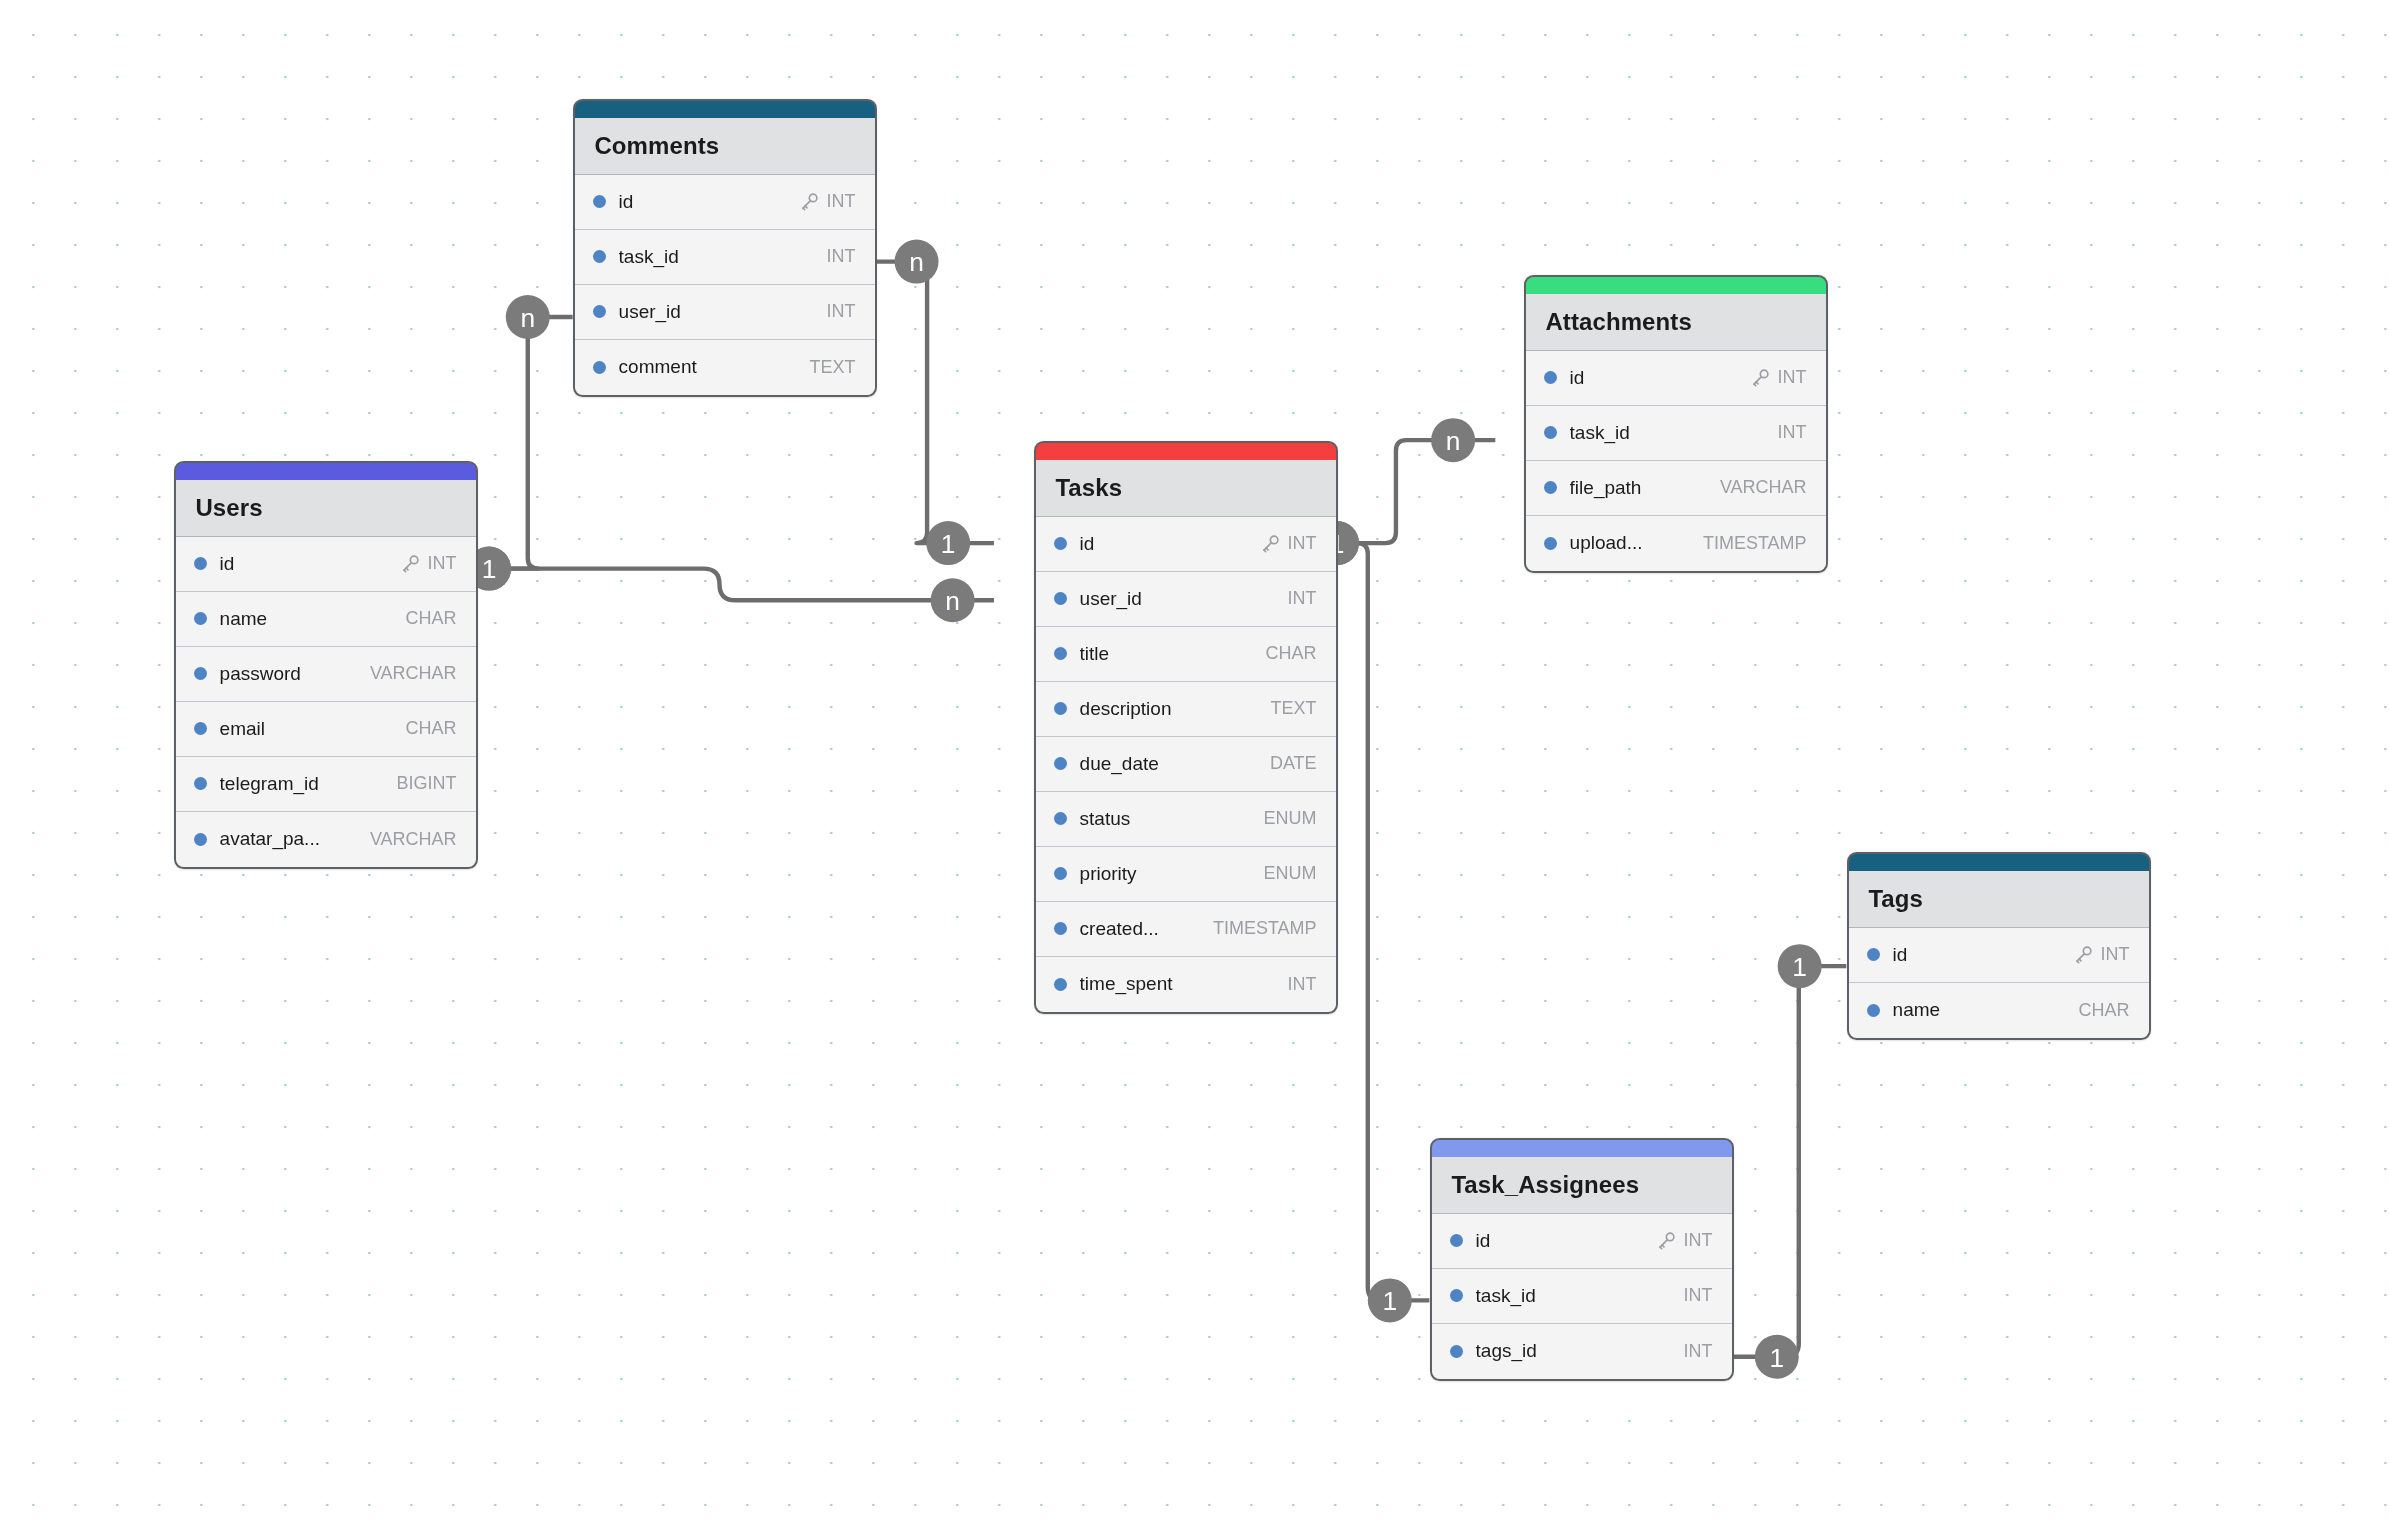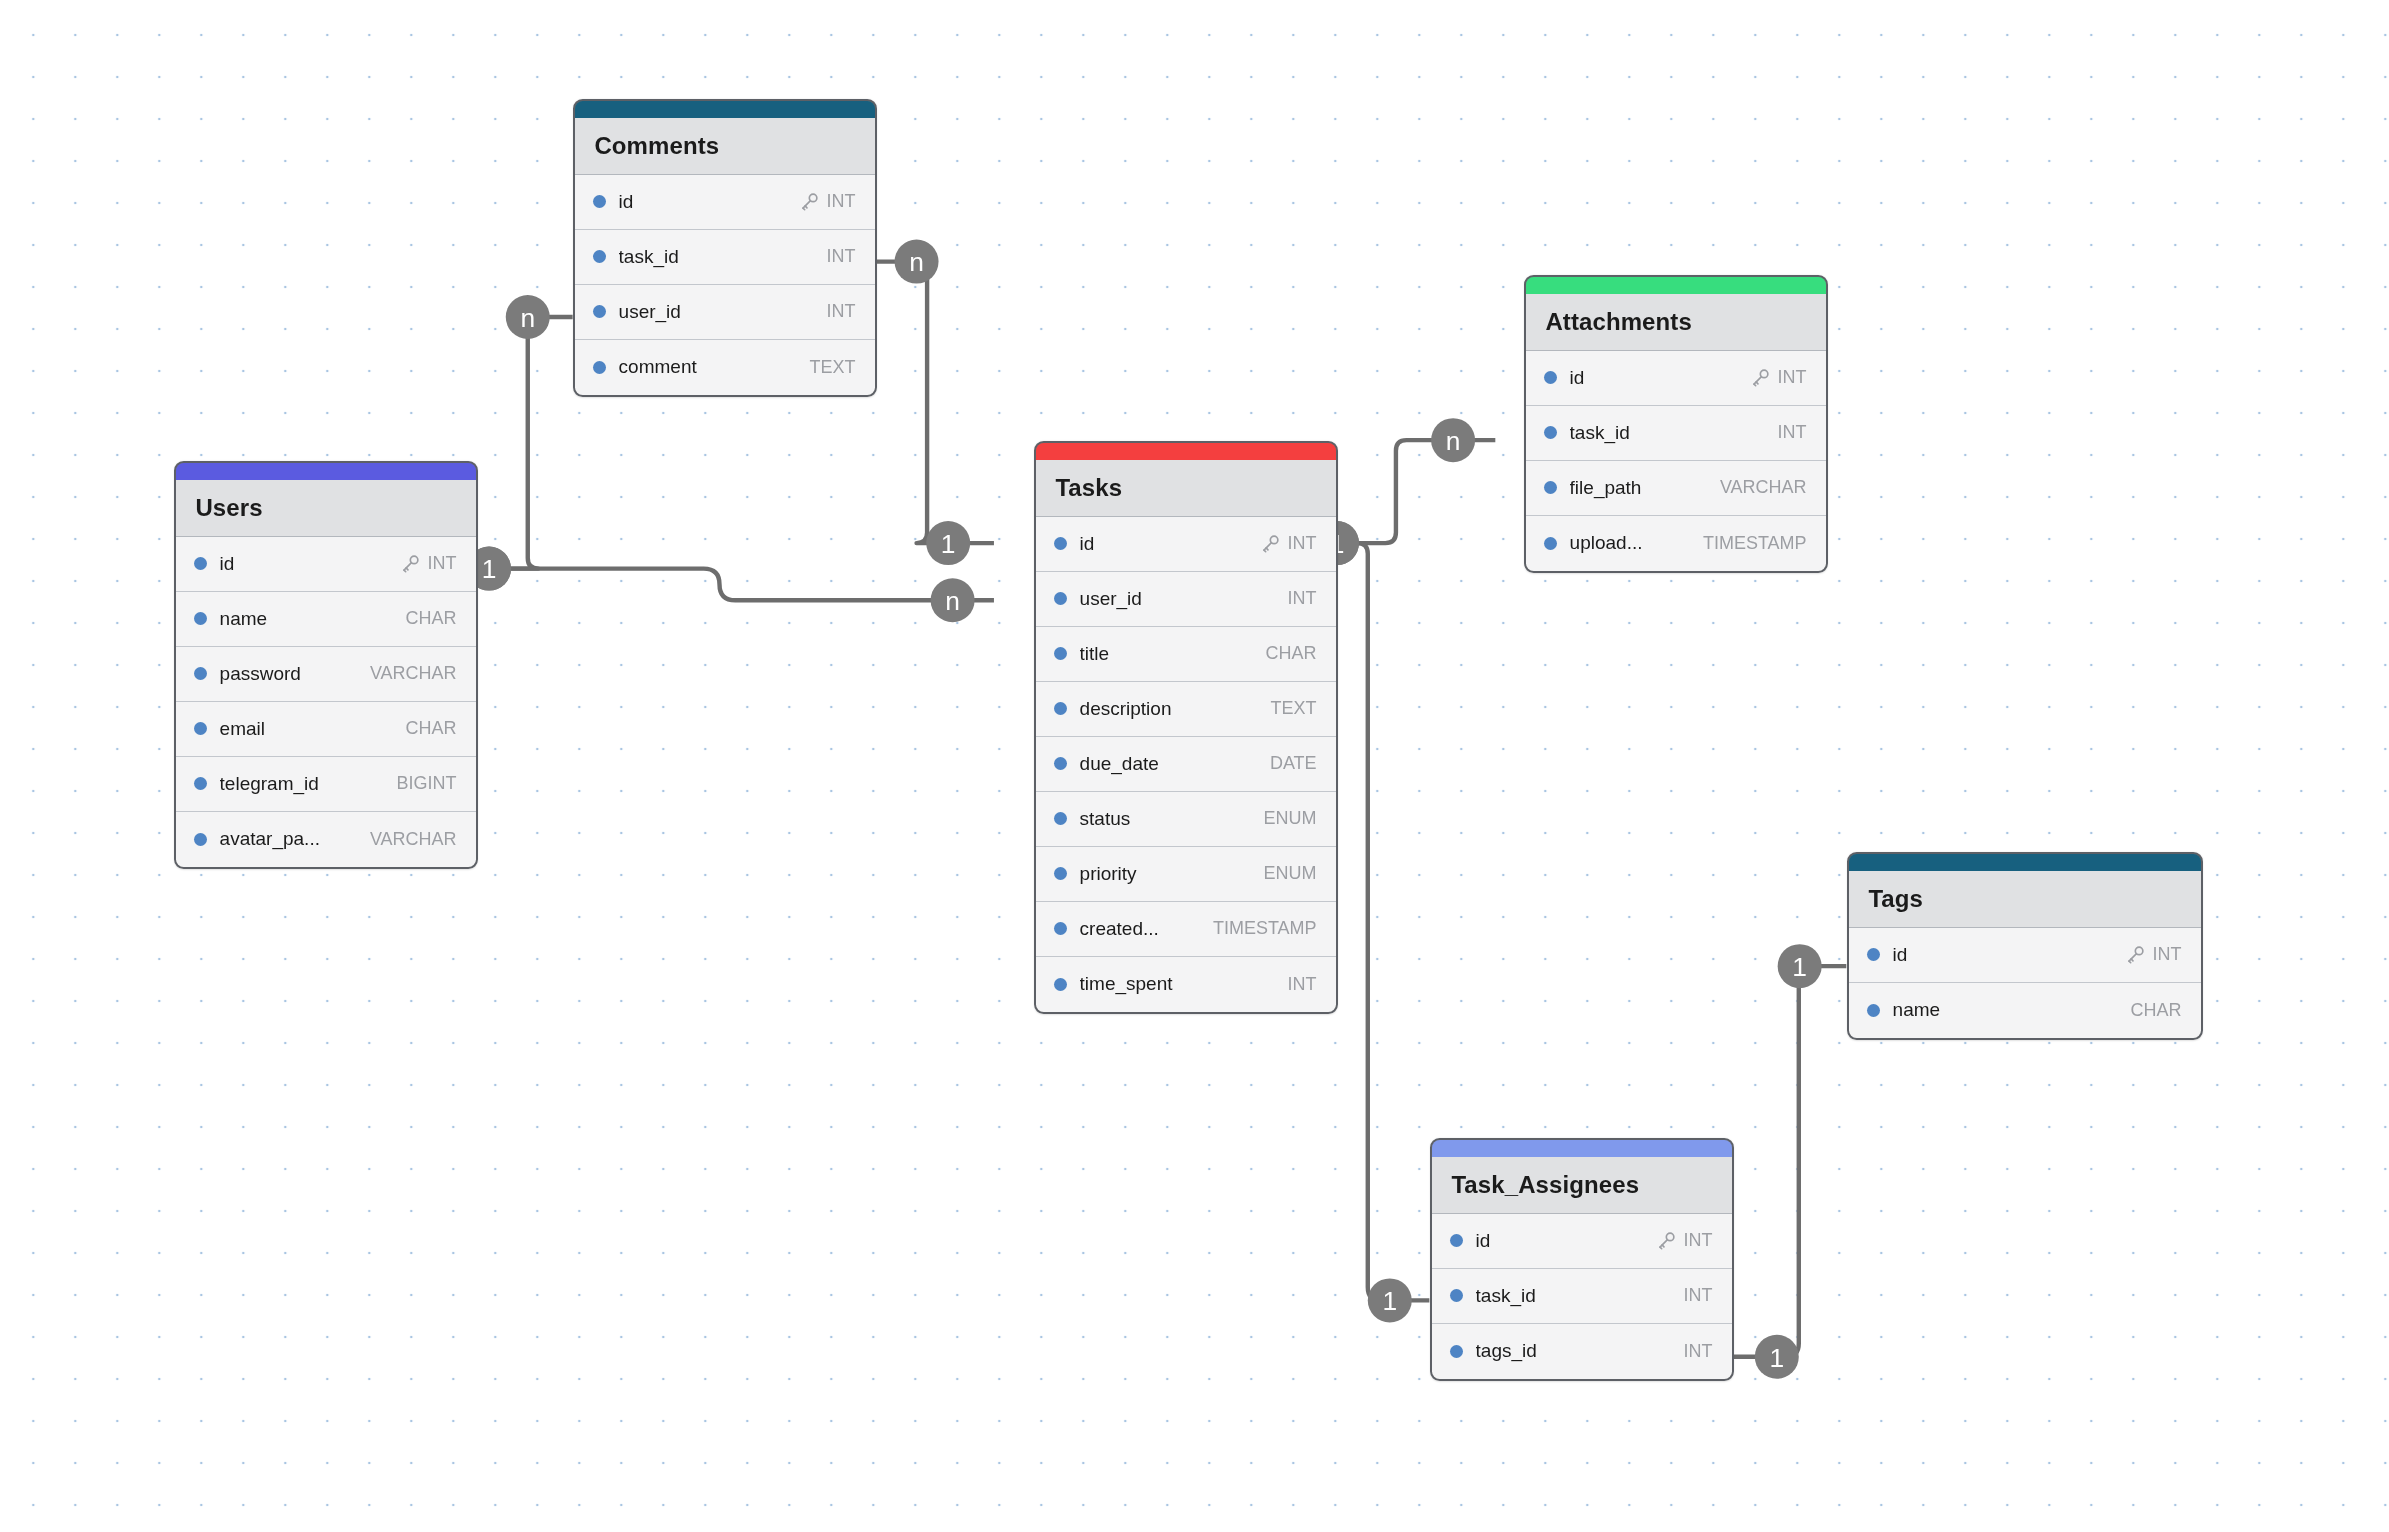--- a/index.html
+++ b/index.html
@@ -428,21 +428,21 @@
           </span>
         </div>
         <div class="field-row">
           <span class="field-dot"></span>
           <span class="field-name">upload...</span>
           <span class="field-meta">
             <span class="field-type">TIMESTAMP</span>
           </span>
         </div>
       </div>
-      <div class="table-card" style="left: 1847px; top: 852px; width: 356px;">
+      <div class="table-card" style="left: 1847px; top: 852px; width: 304px;">
         <div class="accent-bar" style="background: rgb(23, 96, 127);"></div>
         <div class="table-title-row">
           <span class="table-title">Tags</span>
         </div>
         <div class="field-row">
           <span class="field-dot"></span>
           <span class="field-name">id</span>
           <span class="field-meta">
             <span class="key-icon">
               <svg viewBox="0 0 24 24" width="21" height="21" aria-hidden="true">

